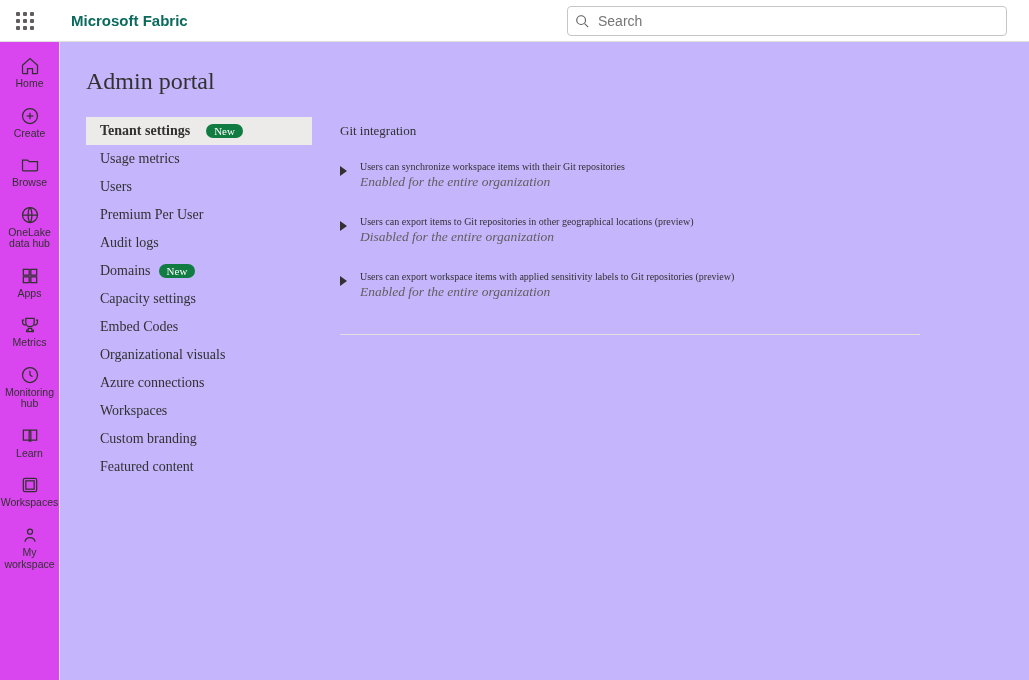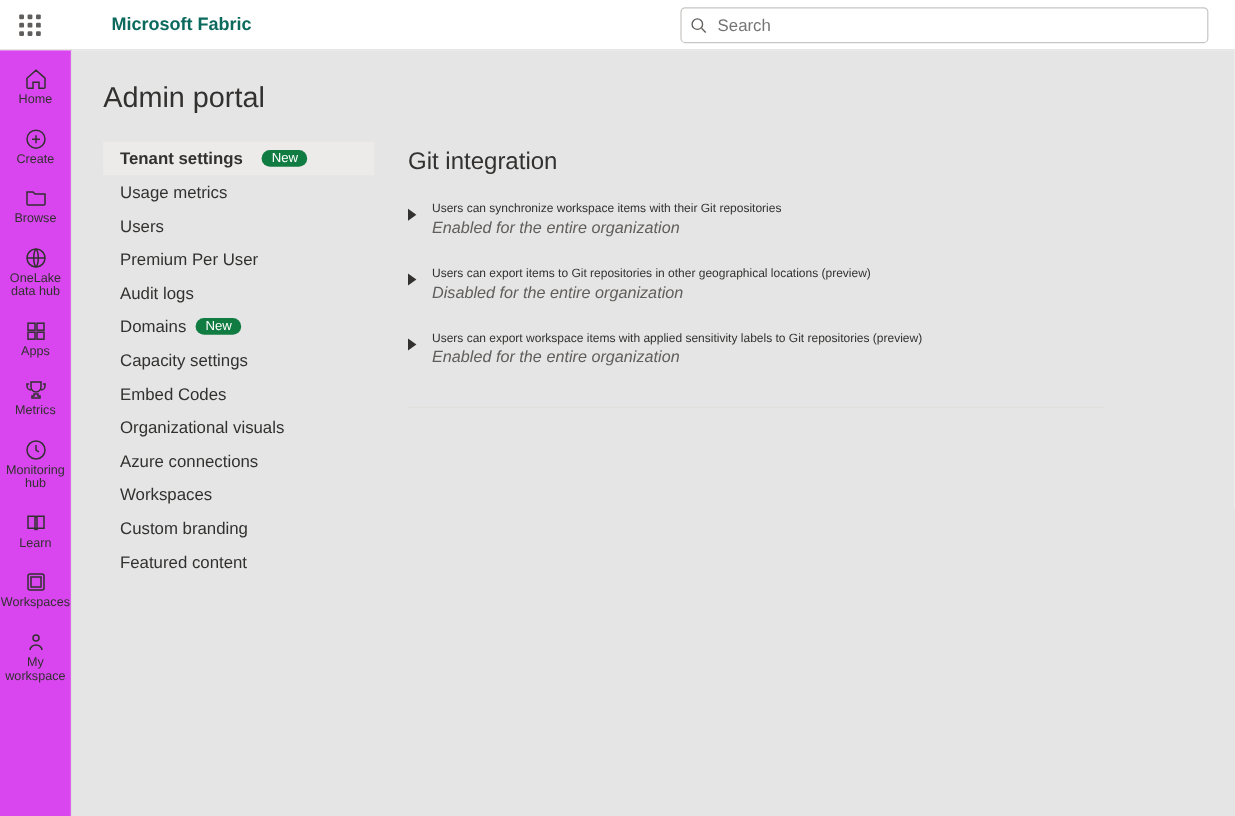--- a/index.html
+++ b/index.html
@@ -3,48 +3,48 @@
 <meta charset="utf-8">
 <style>
   * { box-sizing: border-box; margin: 0; padding: 0; }
   html, body { height: 100%; font-family: "Segoe UI", -apple-system, Arial, sans-serif; font-size: 14px; color: #323130; background: #fff; }
   body { display: flex; flex-direction: column; }
 
   
   .topbar { height: 42px; display: flex; align-items: center; border-bottom: 1px solid #e1dfdd; padding: 0 12px; gap: 16px; }
   .waffle { width: 18px; height: 18px; display: grid; grid-template-columns: repeat(3,4px); grid-template-rows: repeat(3,4px); gap: 3px; cursor: pointer; margin-left:4px;}
   .waffle span { background:#605e5c; border-radius:1px; }
-  .brand { color:#0b6a5d; font-weight:600; font-size:15px; margin-left:43px; }
+  .brand { color:#0b6a5d; font-weight:600; font-size:15px; margin-left:21px; }
   .search { flex:0 0 440px; margin-left:auto; margin-right:10px; position:relative; }
   .search input { width:100%; height:30px; border:1px solid #c8c6c4; border-radius:4px; padding:0 10px 0 30px; font-size:14px; outline:none; }
   .search .mag { position:absolute; left:8px; top:50%; transform:translateY(-50%); width:14px; height:14px; color:#605e5c; }
 
   
   .shell { flex:1; display:flex; min-height:0; }
 
   
   .rail { width:60px; border-right:1px solid #e1dfdd; display:flex; flex-direction:column; align-items:center; padding-top:8px; gap:4px; background:#d946ef; }
   .rail-item { width:56px; display:flex; flex-direction:column; align-items:center; gap:2px; padding:6px 0; cursor:pointer; color:#323130; }
   .rail-item svg { width:20px; height:20px; stroke:#323130; fill:none; stroke-width:1.5; }
   .rail-label { font-size:10.5px; text-align:center; line-height:1.1; color:#323130; }
 
   
-  .content { flex:1; display:flex; min-width:0; background:#e5e5e5; padding: 26px 0 12px 26px; }
+  .content { flex:1; display:flex; min-width:0; background:#c4b5fd; padding: 26px 0 12px 26px; font-family: Liberation Serif, serif; }
   .page-title { font-size:24px; font-weight:400; color:#323130; margin-bottom:22px; margin-left:0; }
 
   .inner { display:flex; gap:28px; }
   .side-nav { width:226px; }
   .side-nav ul { list-style:none; }
   .side-nav li { padding:6px 14px; font-size:14px; color:#323130; cursor:pointer; display:flex; align-items:center; gap:8px; }
   .side-nav li.selected { background:#edebe9; font-weight:600;gap:16px; }
   .side-nav li.child { padding-left:30px; }
   .badge-new { background:#107c41; color:#fff; font-size:11px; padding:1px 8px; border-radius:10px; font-weight:400; }
 
   .main { flex:1; padding-right:30px; }
-  .section-title { font-size:20px; font-weight:400; margin-bottom:22px; margin-top:6px;}
+  .section-title { font-size:13px; font-weight:400; margin-bottom:22px; margin-top:6px;}
   .setting { position:relative; padding:0 0 16px 20px; margin-bottom:10px; }
   .setting:last-child { margin-bottom:0; }
   .tri { position:absolute; left:0; top:5px; width:0; height:0; border-top:5px solid transparent; border-bottom:5px solid transparent; border-left:7px solid #323130; cursor:pointer;}
   .setting-title { font-size:10px; color:#323130; }
   .setting-sub { font-size:13.5px; color:#605e5c; font-style:italic; margin-top:2px;}
   .divider { border:none; border-top:1px solid #e1dfdd; margin-top:18px; width:580px; }
 
   .col { display:flex; flex-direction:column; }
 </style>
 </head>

